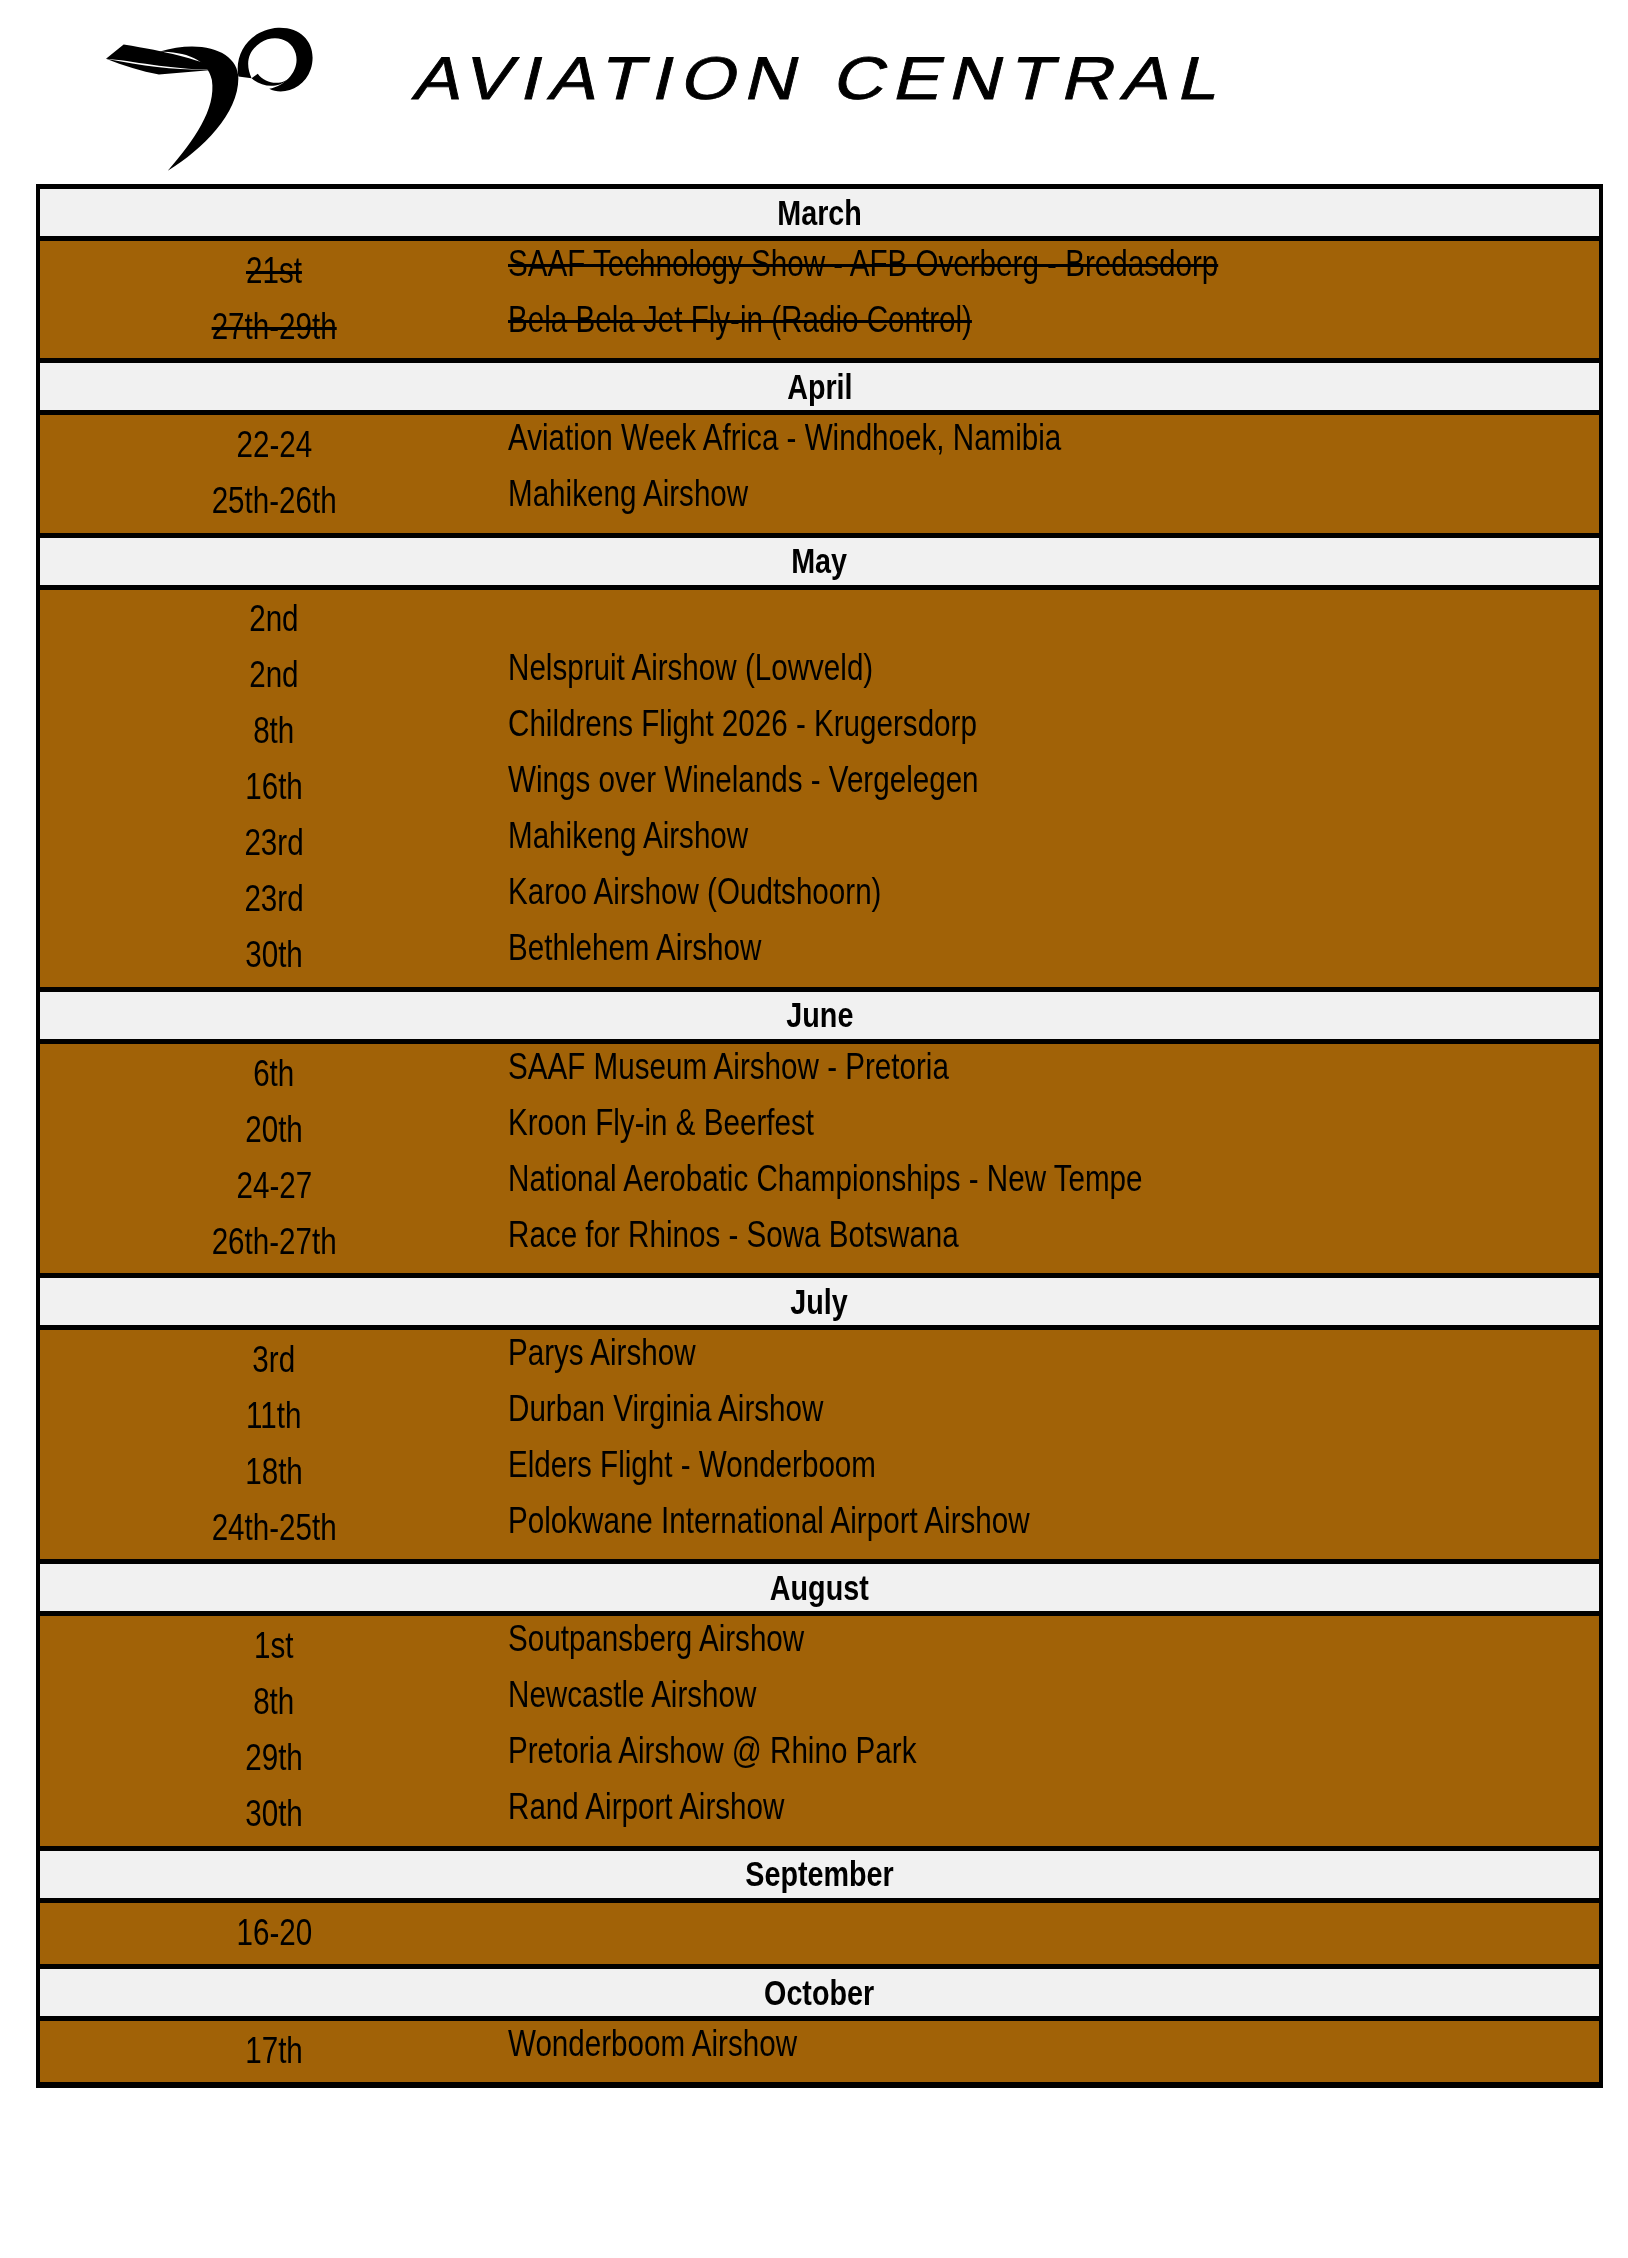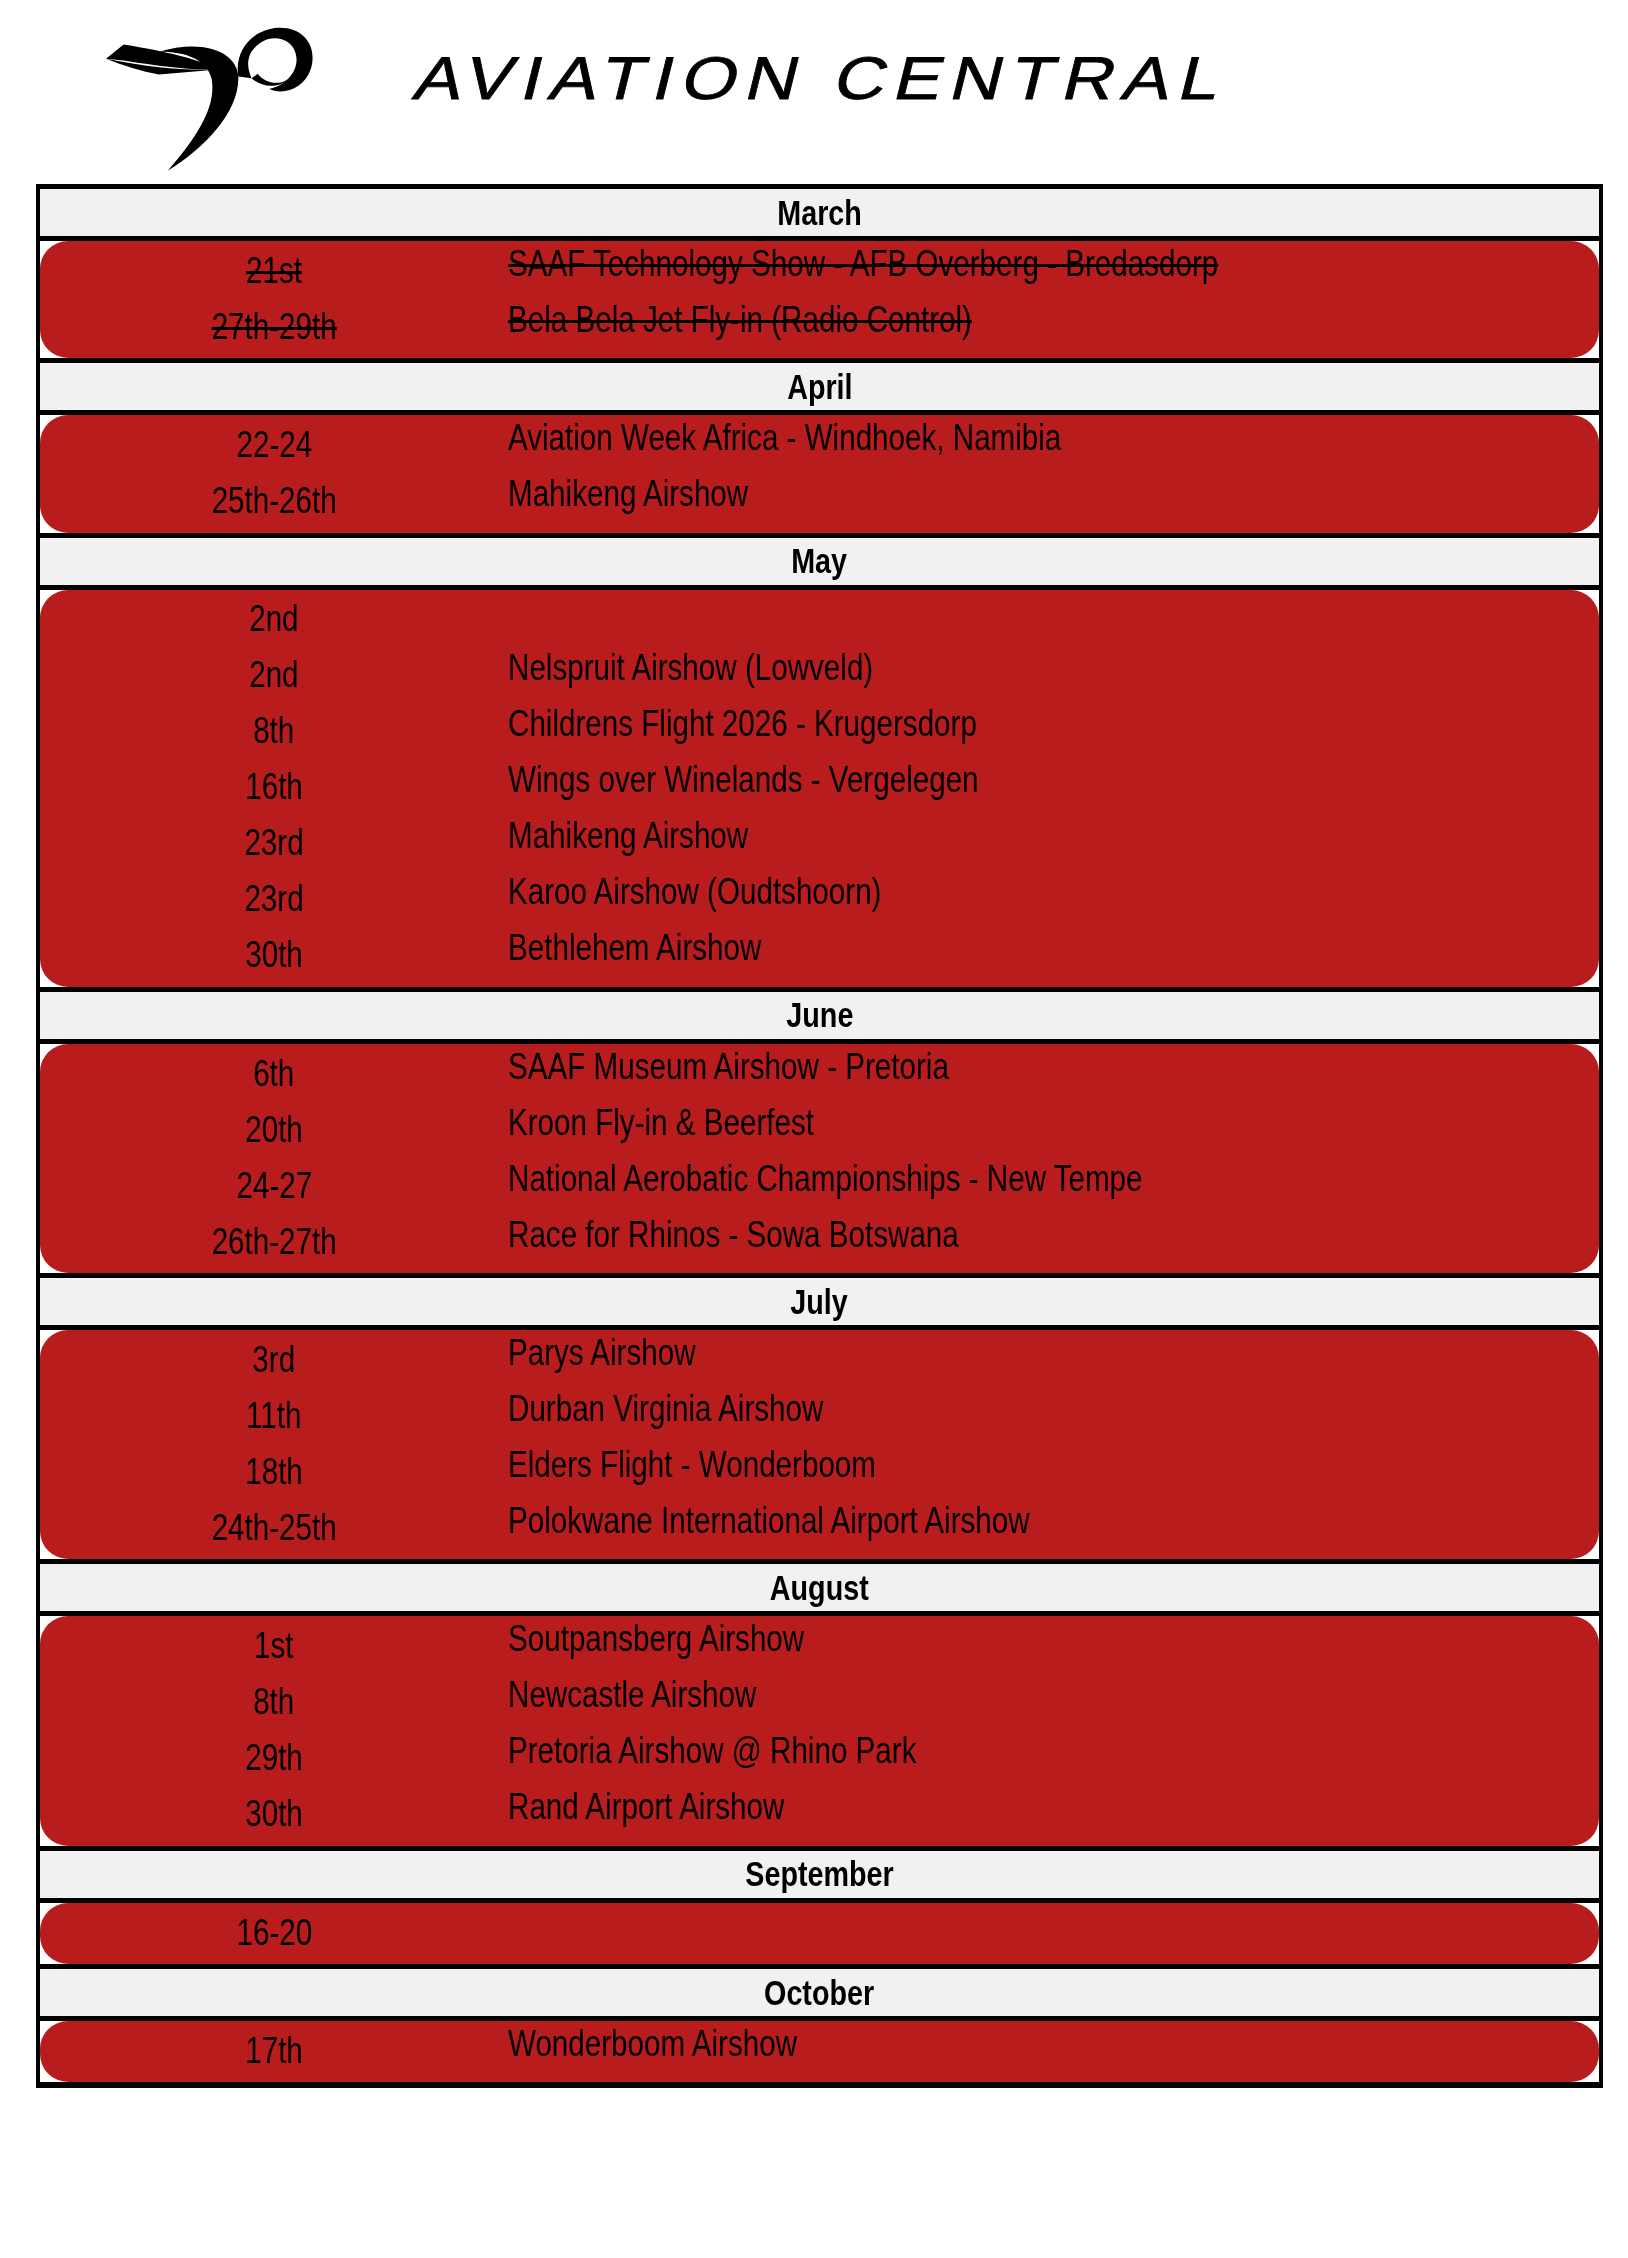--- a/index.html
+++ b/index.html
@@ -30,21 +30,21 @@
       background: #f1f1f1;
       border-top: 5.3px solid #000;
       border-bottom: 5.3px solid #000;
       height: 47px;
       display: flex; align-items: center; justify-content: center;
       font-family: "Liberation Sans", "DejaVu Sans", sans-serif;
       font-weight: 700; font-size: 35px;
       transform-origin: center;
     }
     .month-header span { display: inline-block; transform: scaleX(0.82); }
-    .month-body { padding: 1.8px 0 3.5px 0; background: #b91c1c; border-radius: 28px; }
+    .month-body { padding: 1.8px 0 3.5px 0; background: #a16207; }
     .event-row {
       position: relative; height: 56px;
       font-size: 37px;
     }
     .event-date {
       position: absolute; left: 146px; width: 176px; top: 0; height: 100%;
       display: flex; align-items: center; justify-content: center;
     }
     .event-name {
       position: absolute; left: 468px; top: 0; height: 100%;

